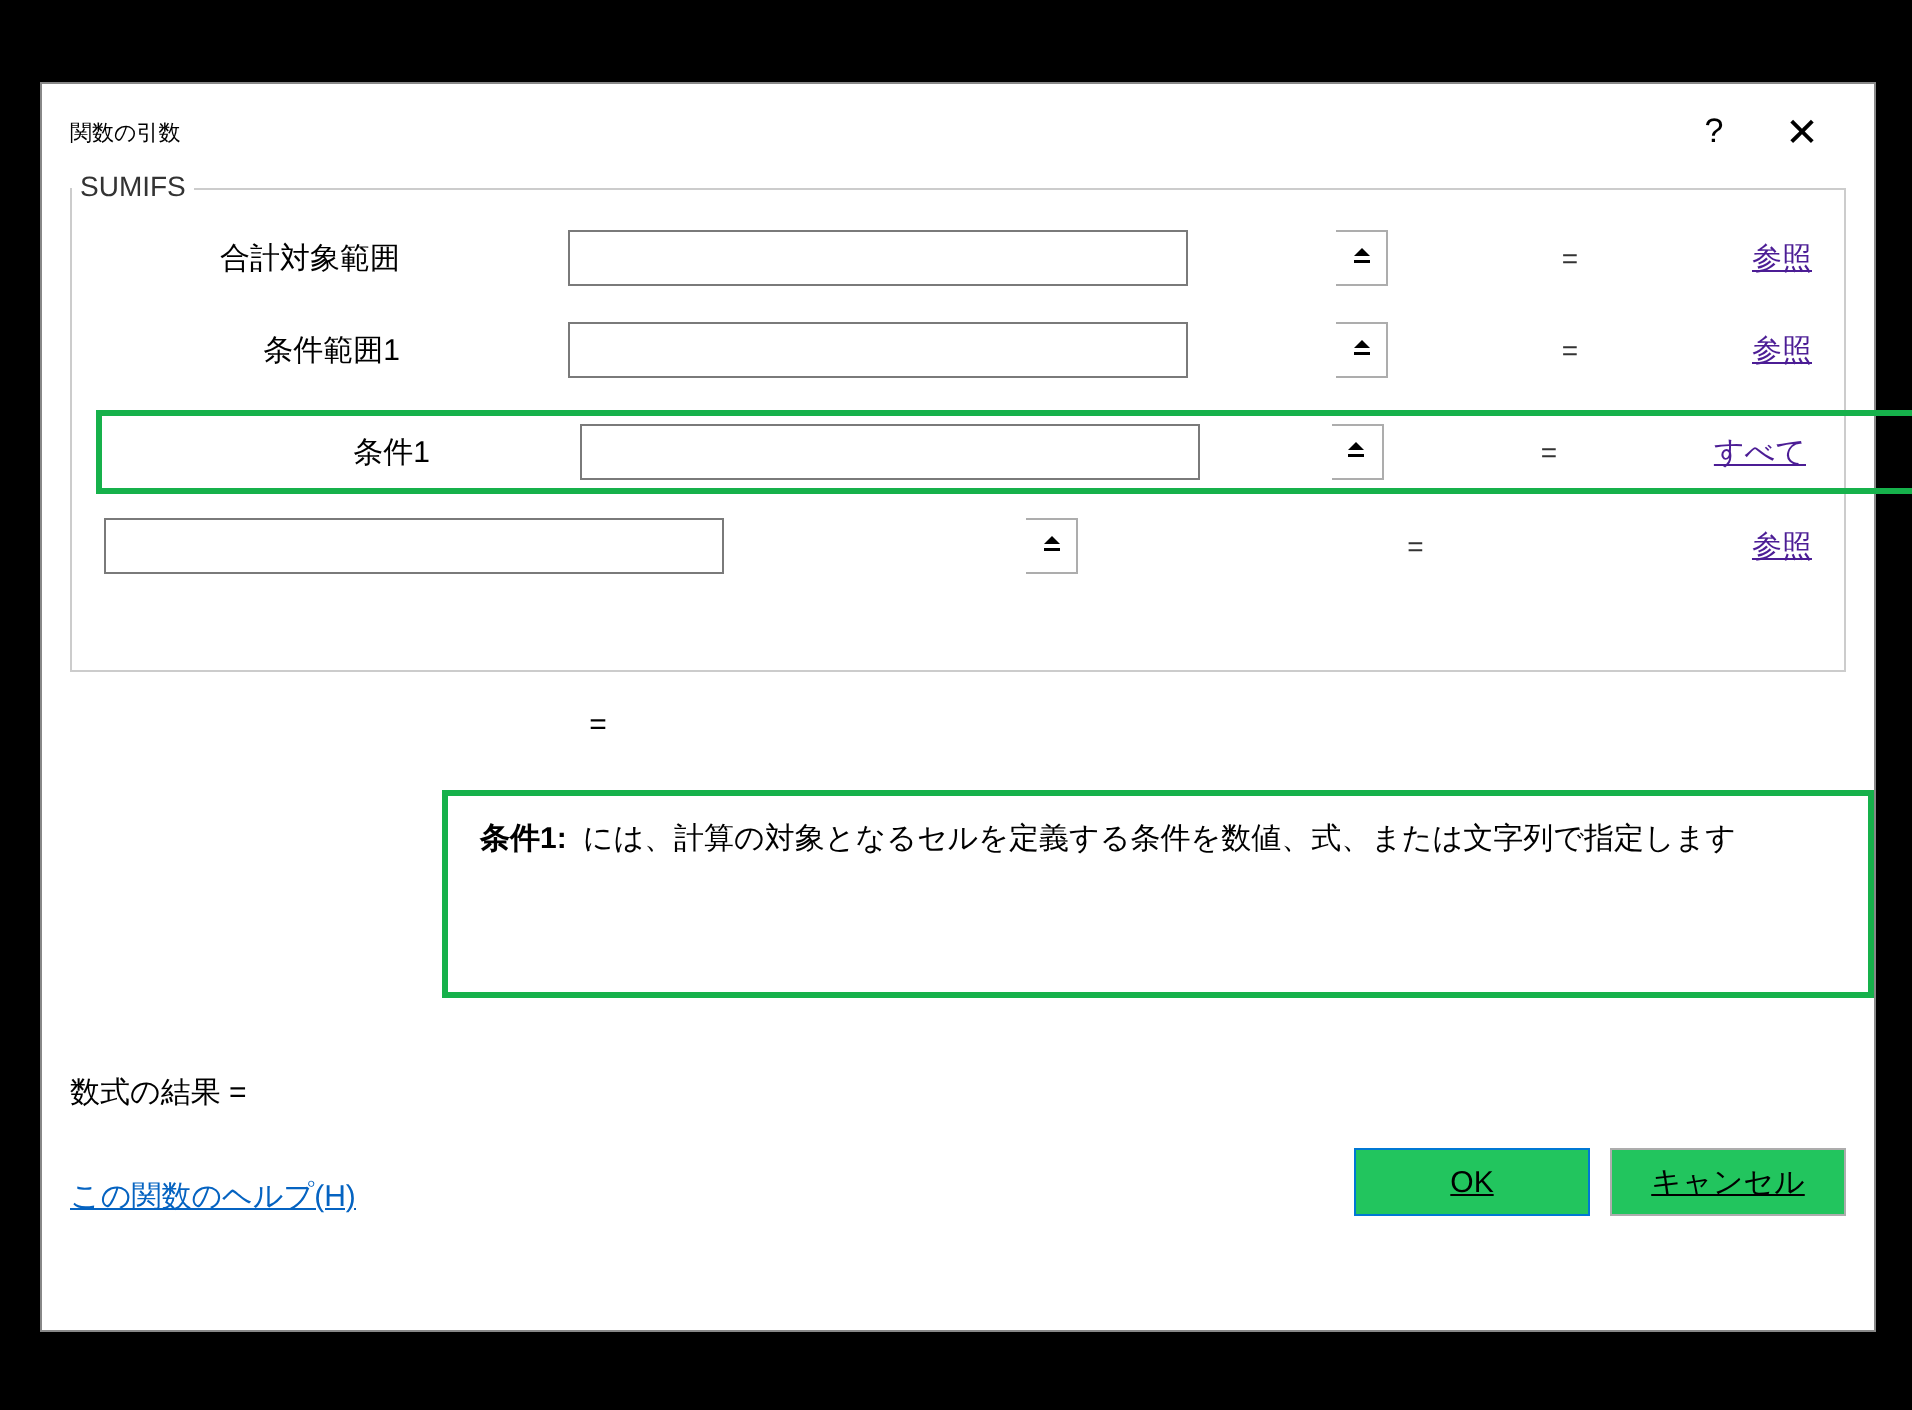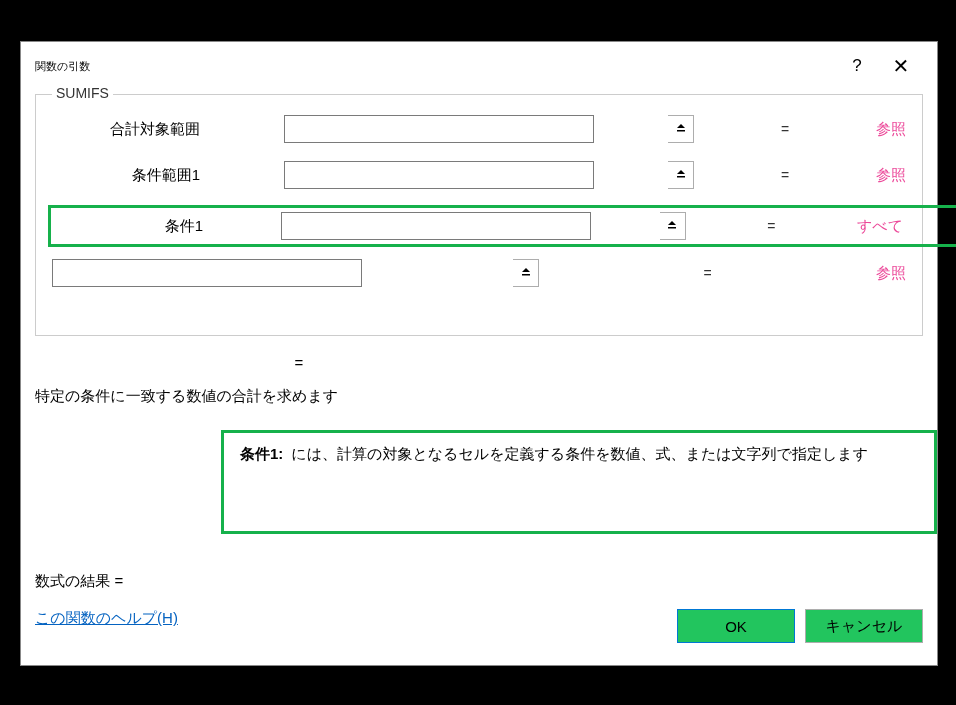--- a/index.html
+++ b/index.html
@@ -40,21 +40,21 @@
 .content { padding: 0 14px; }
 .groupbox {
   border: 1px solid #ccc;
   margin-top: 8px;
   padding: 18px 16px 32px 16px;
   position: relative;
 }
 .group-label {
   position: absolute;
   top: -10px;
-  left: 16px;
+  left: 0;
   background: #fff;
   padding: 0 4px;
   font-size: 14px;
   color: #333;
 }
 .arg-row {
   display: flex;
   align-items: center;
   margin-bottom: 14px;
   height: 32px;
@@ -80,50 +80,51 @@
   border: 1px solid #adadad;
   border-left: none;
   background: #fff;
   display: flex;
   align-items: center;
   justify-content: center;
   cursor: pointer;
 }
 .ref-btn svg { width: 14px; height: 14px; }
 .eq { width: 34px; text-align: center; color: #333; }
-.hint { color: #ec4899; font-size: 15px; }
+.hint { color: #4c1d95; font-size: 15px; text-decoration: underline; }
 .highlight-row {
   border: 3px solid #16b14b;
   padding: 2px 0 2px 0;
   margin-left: -4px;
   margin-right: -54px;
   margin-bottom: 10px;
 }
-.highlight-row .arg-row { margin-bottom: 0; padding-left: 4px; padding-right: 54px; }
+.highlight-row .arg-row { margin-bottom: 0; padding-left: 16px; padding-right: 54px; }
 .result-eq {
   text-align: center;
   padding-right: 360px;
   margin: 18px 0 10px 0;
   font-size: 15px;
 }
 .desc { padding: 6px 14px 0 14px; font-size: 15px; }
 .arg-desc-box {
   border: 3px solid #16b14b;
   margin: 24px 0 0 200px;
   padding: 12px 16px 42px 16px;
   min-height: 104px;
 }
 .arg-desc-row { display: flex; }
 .arg-desc-label { font-weight: bold; white-space: nowrap; margin-right: 8px; font-size: 15px; }
 .arg-desc-text { font-size: 15px; text-align: right; }
 .formula-result { padding: 38px 14px 0 14px; font-size: 15px; }
 .bottom {
   display: flex;
-  align-items: flex-start;
+  align-items: flex-end;
   padding: 18px 14px 0 14px;
+  text-decoration: underline;
 }
 .help-link {
   color: #0563c1;
   text-decoration: underline;
   cursor: pointer;
   font-size: 15px;
 }
 .spacer { flex: 1; }
 .btn {
   min-width: 118px;
@@ -200,21 +201,20 @@
             </svg>
         </div>
         <div class="eq">=</div>
         <div class="hint">参照</div>
       </div>
     </div>
 
     <div class="result-eq">=</div>
   </div>
 
-  <div class="desc">特定の条件に一致する数値の合計を求めます</div>
 
   <div class="arg-desc-box">
     <div class="arg-desc-row">
       <div class="arg-desc-label">条件1:</div>
       <div class="arg-desc-text">には、計算の対象となるセルを定義する条件を数値、式、または文字列で指定します</div>
     </div>
   </div>
 
   <div class="formula-result">数式の結果 =</div>
 

